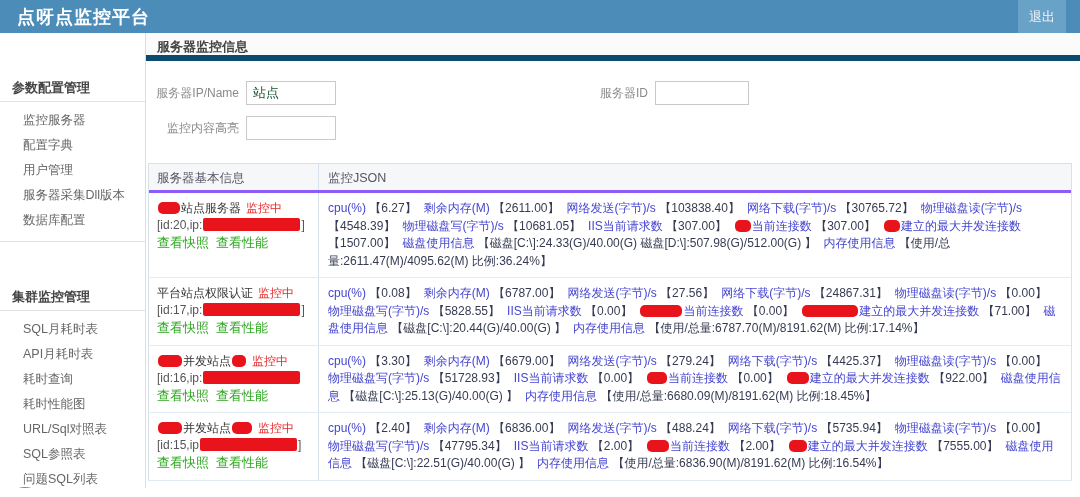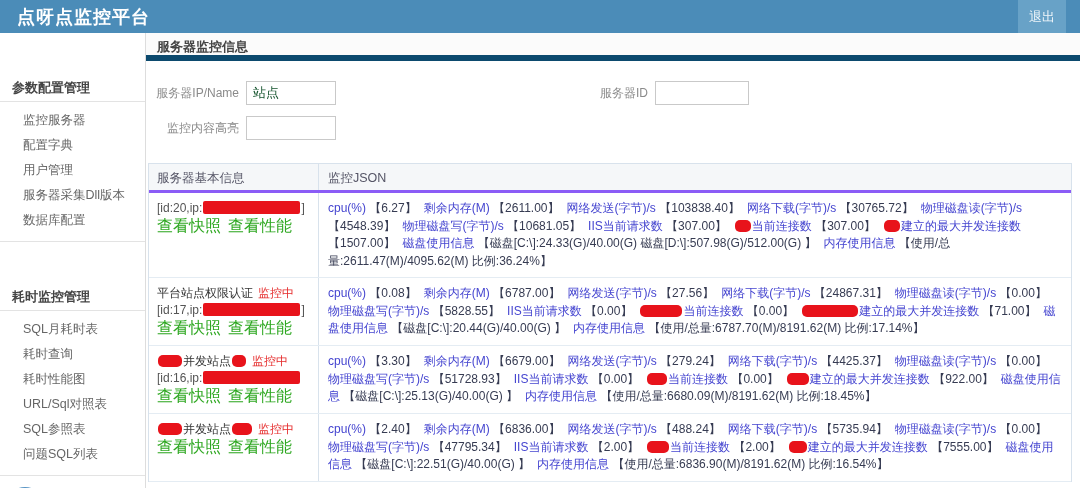--- a/index.html
+++ b/index.html
@@ -48,21 +48,21 @@
   .t-head { display:flex; background:#f5f7f9; border-bottom:3px solid #8b5cf6;
     height:29px; line-height:29px; color:#556; font-size:12.5px; }
   .t-c1 { width:170px; flex-shrink:0; border-right:1px solid #d8e2ec; padding-left:8px; }
   .t-c2 { flex:1; padding-left:9px; min-width:0; }
   .t-row { display:flex; border-bottom:1px solid #e4ecf3; }
   .t-row .t-c1 { padding:7px 5px 7px 8px; font-size:12px; line-height:17px; }
   .t-row .t-c2 { padding:7px 9px 7px 9px; font-size:12px; line-height:17.5px; }
   .sv-name { color:#333; }
   .sv-status { color:#e52b2b; margin-left:5px; }
   .sv-id { color:#555; }
-  .sv-links a { color:#2fa822; text-decoration:none; margin-right:7px; font-size:16px; cursor:pointer; }
+  .sv-links a { color:#2fa822; text-decoration:none; margin-right:7px; font-size:13px; cursor:pointer; }
   .m-label { color:#4545d0; }
   .m-value { color:#363b52; margin-right:7px; }
 
   .redact { display:inline-block; background:#e8131b; height:12px; border-radius:5px;
     vertical-align:-2px; margin:0 1px; }
   .redact.bar { height:13px; border-radius:2px; }
 
   
   .float-btn { position:absolute; left:9px; top:487px; width:32px; height:26px;
     border-radius:50%; border:3px solid #5894c4; background:#eaf3fb; }
@@ -84,23 +84,24 @@
           <div class="sb-title">参数配置管理</div>
           <div class="sb-items">
             <div class="sb-item">监控服务器</div>
             <div class="sb-item">配置字典</div>
             <div class="sb-item">用户管理</div>
             <div class="sb-item">服务器采集Dll版本</div>
             <div class="sb-item">数据库配置</div>
           </div>
         </div>
         <div class="sb-section">
-          <div class="sb-title">耗时监控管理</div>
+          <div class="sb-title">集群监控管理</div>
           <div class="sb-items">
             <div class="sb-item">SQL月耗时表</div>
+            <div class="sb-item">API月耗时表</div>
             <div class="sb-item">耗时查询</div>
             <div class="sb-item">耗时性能图</div>
             <div class="sb-item">URL/Sql对照表</div>
             <div class="sb-item">SQL参照表</div>
             <div class="sb-item">问题SQL列表</div>
           </div>
         </div>
         <div class="sb-section">
           <div class="sb-title">集群监控管理</div>
           <div class="sb-items">
@@ -128,20 +129,21 @@
       </div>
 
       <div class="tbl">
         <div class="t-head">
           <div class="t-c1">服务器基本信息</div>
           <div class="t-c2">监控JSON</div>
         </div>
         <div id="server-rows">
             <div class="t-row">
               <div class="t-c1">
+                <div><span class="sv-name"><span class="redact" style="width: 22px;"></span><span>站点服务器</span></span><span class="sv-status">监控中</span></div>
                 <div class="sv-id"><span>[id:20,ip:</span><span class="redact bar" style="width: 97px;"></span><span>]</span></div>
                 <div class="sv-links"><a>查看快照</a><a>查看性能</a></div>
               </div>
               <div class="t-c2"><span class="m-label">cpu(%)</span><span class="m-value"> 【6.27】</span><span class="m-label">剩余内存(M)</span><span class="m-value"> 【2611.00】</span><span class="m-label">网络发送(字节)/s</span><span class="m-value"> 【103838.40】</span><span class="m-label">网络下载(字节)/s</span><span class="m-value"> 【30765.72】</span><span class="m-label">物理磁盘读(字节)/s</span><span class="m-value"> 【4548.39】</span><span class="m-label">物理磁盘写(字节)/s</span><span class="m-value"> 【10681.05】</span><span class="m-label">IIS当前请求数</span><span class="m-value"> 【307.00】</span><span class="redact" style="width: 16px;"></span><span class="m-label">当前连接数</span><span class="m-value"> 【307.00】</span><span class="redact" style="width: 16px;"></span><span class="m-label">建立的最大并发连接数</span><span class="m-value"> 【1507.00】</span><span class="m-label">磁盘使用信息</span><span class="m-value"> 【磁盘[C:\]:24.33(G)/40.00(G) 磁盘[D:\]:507.98(G)/512.00(G) 】</span><span class="m-label">内存使用信息</span><span class="m-value"> 【使用/总量:2611.47(M)/4095.62(M) 比例:36.24%】</span></div>
             </div>
             <div class="t-row">
               <div class="t-c1">
                 <div><span class="sv-name"><span>平台站点权限认证</span></span><span class="sv-status">监控中</span></div>
                 <div class="sv-id"><span>[id:17,ip:</span><span class="redact bar" style="width: 97px;"></span><span>]</span></div>
                 <div class="sv-links"><a>查看快照</a><a>查看性能</a></div>
@@ -152,20 +154,21 @@
               <div class="t-c1">
                 <div><span class="sv-name"><span class="redact" style="width: 24px;"></span><span>并发站点</span><span class="redact" style="width: 14px;"></span></span><span class="sv-status">监控中</span></div>
                 <div class="sv-id"><span>[id:16,ip:</span><span class="redact bar" style="width: 97px;"></span></div>
                 <div class="sv-links"><a>查看快照</a><a>查看性能</a></div>
               </div>
               <div class="t-c2"><span class="m-label">cpu(%)</span><span class="m-value"> 【3.30】</span><span class="m-label">剩余内存(M)</span><span class="m-value"> 【6679.00】</span><span class="m-label">网络发送(字节)/s</span><span class="m-value"> 【279.24】</span><span class="m-label">网络下载(字节)/s</span><span class="m-value"> 【4425.37】</span><span class="m-label">物理磁盘读(字节)/s</span><span class="m-value"> 【0.00】</span><span class="m-label">物理磁盘写(字节)/s</span><span class="m-value"> 【51728.93】</span><span class="m-label">IIS当前请求数</span><span class="m-value"> 【0.00】</span><span class="redact" style="width: 20px;"></span><span class="m-label">当前连接数</span><span class="m-value"> 【0.00】</span><span class="redact" style="width: 22px;"></span><span class="m-label">建立的最大并发连接数</span><span class="m-value"> 【922.00】</span><span class="m-label">磁盘使用信息</span><span class="m-value"> 【磁盘[C:\]:25.13(G)/40.00(G) 】</span><span class="m-label">内存使用信息</span><span class="m-value"> 【使用/总量:6680.09(M)/8191.62(M) 比例:18.45%】</span></div>
             </div>
             <div class="t-row">
               <div class="t-c1">
                 <div><span class="sv-name"><span class="redact" style="width: 24px;"></span><span>并发站点</span><span class="redact" style="width: 20px;"></span></span><span class="sv-status">监控中</span></div>
+                <div class="sv-id"><span>[id:15,ip</span><span class="redact bar" style="width: 97px;"></span><span>]</span></div>
                 <div class="sv-links"><a>查看快照</a><a>查看性能</a></div>
               </div>
               <div class="t-c2"><span class="m-label">cpu(%)</span><span class="m-value"> 【2.40】</span><span class="m-label">剩余内存(M)</span><span class="m-value"> 【6836.00】</span><span class="m-label">网络发送(字节)/s</span><span class="m-value"> 【488.24】</span><span class="m-label">网络下载(字节)/s</span><span class="m-value"> 【5735.94】</span><span class="m-label">物理磁盘读(字节)/s</span><span class="m-value"> 【0.00】</span><span class="m-label">物理磁盘写(字节)/s</span><span class="m-value"> 【47795.34】</span><span class="m-label">IIS当前请求数</span><span class="m-value"> 【2.00】</span><span class="redact" style="width: 22px;"></span><span class="m-label">当前连接数</span><span class="m-value"> 【2.00】</span><span class="redact" style="width: 18px;"></span><span class="m-label">建立的最大并发连接数</span><span class="m-value"> 【7555.00】</span><span class="m-label">磁盘使用信息</span><span class="m-value"> 【磁盘[C:\]:22.51(G)/40.00(G) 】</span><span class="m-label">内存使用信息</span><span class="m-value"> 【使用/总量:6836.90(M)/8191.62(M) 比例:16.54%】</span></div>
             </div>
           </div>
       </div>
     </div>
   </div>
 
   <div class="float-btn"></div>

